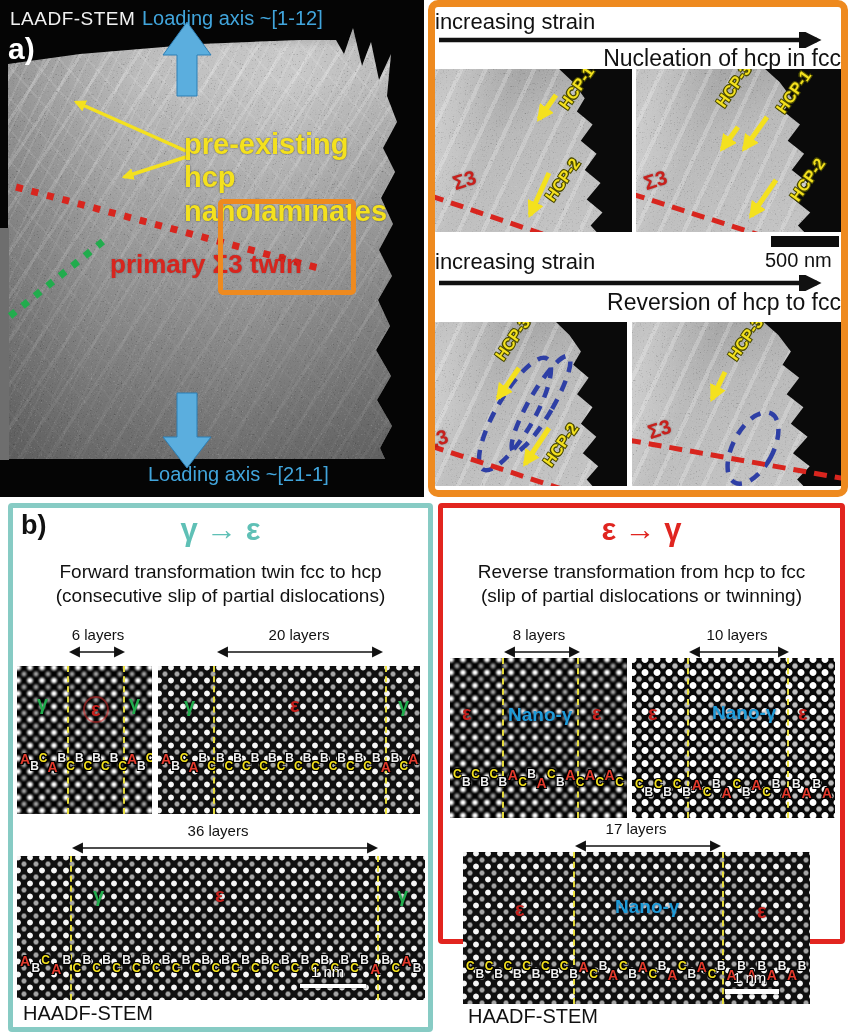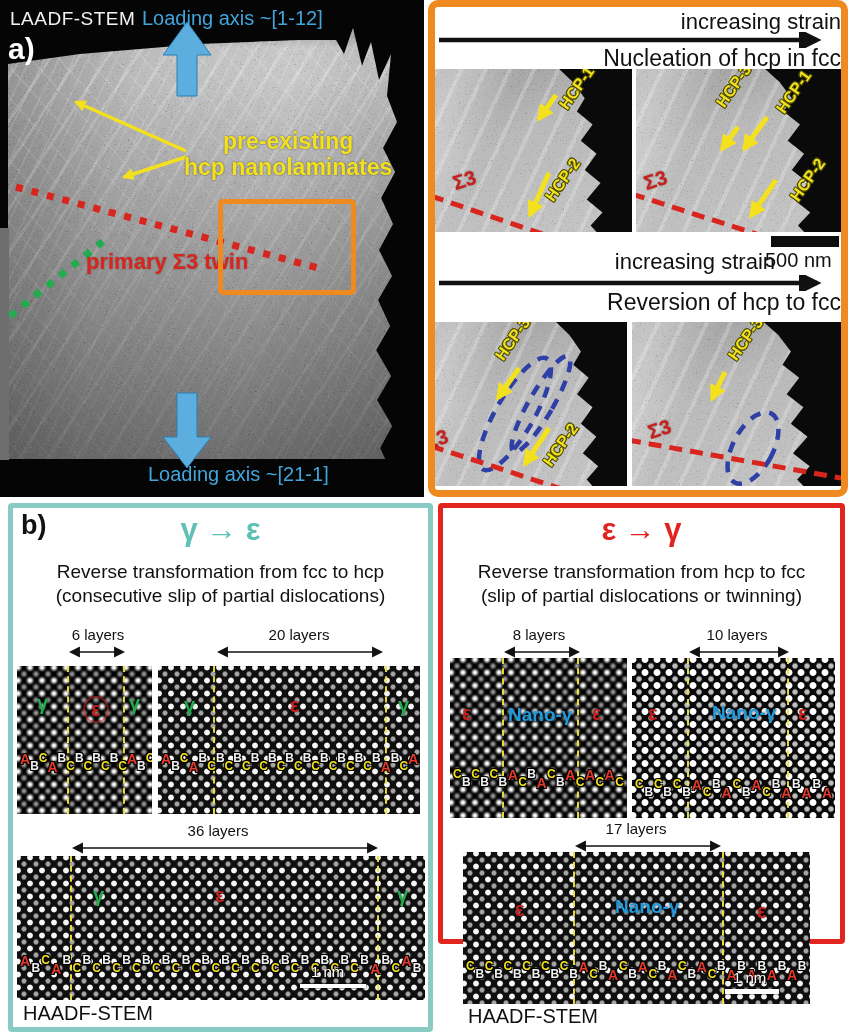--- a/index.html
+++ b/index.html
@@ -16,32 +16,32 @@
       linear-gradient(0deg,rgba(0,0,0,.5),rgba(0,0,0,0) 420px),
       repeating-linear-gradient(123deg,rgba(255,255,255,.2) 0 3px,rgba(255,255,255,0) 3px 24px),
       repeating-linear-gradient(116deg,rgba(255,255,255,.12) 0 2px,rgba(255,255,255,0) 2px 13px),
       repeating-linear-gradient(48deg,rgba(255,255,255,.1) 0 2px,rgba(255,255,255,0) 2px 21px),
       linear-gradient(100deg,#8f8f8f,#bdbdbd 30%,#c9c9c9 60%,#a8a8a8 100%);}
   .edge-strip{position:absolute;left:0;top:228px;width:9px;height:232px;background:#6e6e6e;}
   .grain{position:absolute;left:0;top:0;width:100%;height:100%;pointer-events:none;}
   .pa-label{color:#f2f2f2;font-size:19px;letter-spacing:.5px;}
   .pa-letter{color:#fff;font-size:30px;font-weight:bold;}
   .blue-text{color:var(--blue-label,#41A5DC);font-size:20px;}
-  .yellow-note{color:var(--yellow-label,#F4E11E);font-size:23px;font-weight:bold;line-height:1.15;
-    text-shadow:0 0 2px rgba(0,0,0,.6);text-align:center;}
-  .twin-red-text{color:var(--twin-red,#D8251E);font-size:22px;font-weight:bold;text-shadow:0 0 2px rgba(0,0,0,.35);}
+  .yellow-note{color:var(--yellow-label,#F4E11E);font-size:29px;font-weight:bold;line-height:1.15;
+    text-shadow:0 0 2px rgba(0,0,0,.6);}
+  .twin-red-text{color:var(--twin-red,#D8251E);font-size:26px;font-weight:bold;text-shadow:0 0 2px rgba(0,0,0,.35);margin-left:24px;}
   .twin-green-text{color:var(--twin-green,#21AC4D);font-size:22px;font-weight:bold;text-shadow:0 0 2px rgba(0,0,0,.35);}
   .orange-box{position:absolute;left:218px;top:199px;width:128px;height:86px;
     border:5px solid var(--orange-border,#EE8A1F);border-radius:5px;}
 
   
   .panel-nuc{position:absolute;left:428px;top:0;width:420px;height:497px;background:#fff;
     border:7px solid var(--orange-border,#EE8A1F);border-radius:10px;box-sizing:border-box;overflow:hidden;}
   .nuc-inner{position:absolute;left:0;top:0;width:406px;height:483px;}
-  .strain-text{position:absolute;width:100%;text-align:right;font-size:22px;color:#111;}
+  .strain-text{position:absolute;width:100%;text-align:left;font-size:22px;color:#111;}
   .nuc-title{position:absolute;width:100%;text-align:right;font-size:23px;color:#111;}
   .micro{position:absolute;background:#0a0a0a;overflow:hidden;}
   .micro .gfield{position:absolute;left:0;top:0;width:100%;height:100%;
     clip-path:polygon(0 0,63% 0,70% 8%,76% 18%,72% 26%,80% 34%,74% 44%,82% 52%,76% 62%,84% 70%,77% 80%,85% 88%,79% 96%,82% 100%,0 100%);
     background-image:
       repeating-linear-gradient(115deg,rgba(255,255,255,.22) 0 4px,rgba(255,255,255,0) 4px 22px),
       linear-gradient(115deg,rgba(255,255,255,.38) 10%,rgba(255,255,255,0) 32%),
       linear-gradient(160deg,#9c9c9c,#bababa 40%,#c6c6c6);}
   .anno{position:absolute;left:0;top:0;width:100%;height:100%;}
   .hcplab{position:absolute;color:var(--yellow-label,#F4E11E);font-weight:bold;font-size:16px;
@@ -239,21 +239,21 @@
         </svg>
         <span class="hcplab" style="left:90px;top:8px">HCP-3</span>
         <span class="siglab" style="left:16px;top:96px">Σ3</span>
       </div>
     </div>
   </div>
 
   <div class="panel-fwd">
     <div class="b-letter">b)</div>
     <div class="equation eq-teal">γ → ε</div>
-    <div class="b-title" style="top:52px">Reverse transformation from fcc to hcp</div>
+    <div class="b-title" style="top:52px">Forward transformation twin fcc to hcp</div>
     <div class="b-title" style="top:76px">(consecutive slip of partial dislocations)</div>
 
     <div class="lay-label" style="left:40px;top:118px;width:90px">6 layers</div>
     <svg class="abs" style="left:54px;top:138px" width="60" height="12">
       <line x1="4" y1="6" x2="56" y2="6" stroke="#111" stroke-width="1.6" marker-start="url(#mkSm)" marker-end="url(#mkSm)"></line>
     </svg>
     <div class="lay-label" style="left:236px;top:118px;width:100px">20 layers</div>
     <svg class="abs" style="left:202px;top:138px" width="170" height="12">
       <line x1="4" y1="6" x2="166" y2="6" stroke="#111" stroke-width="1.6" marker-start="url(#mkSm)" marker-end="url(#mkSm)"></line>
     </svg>

